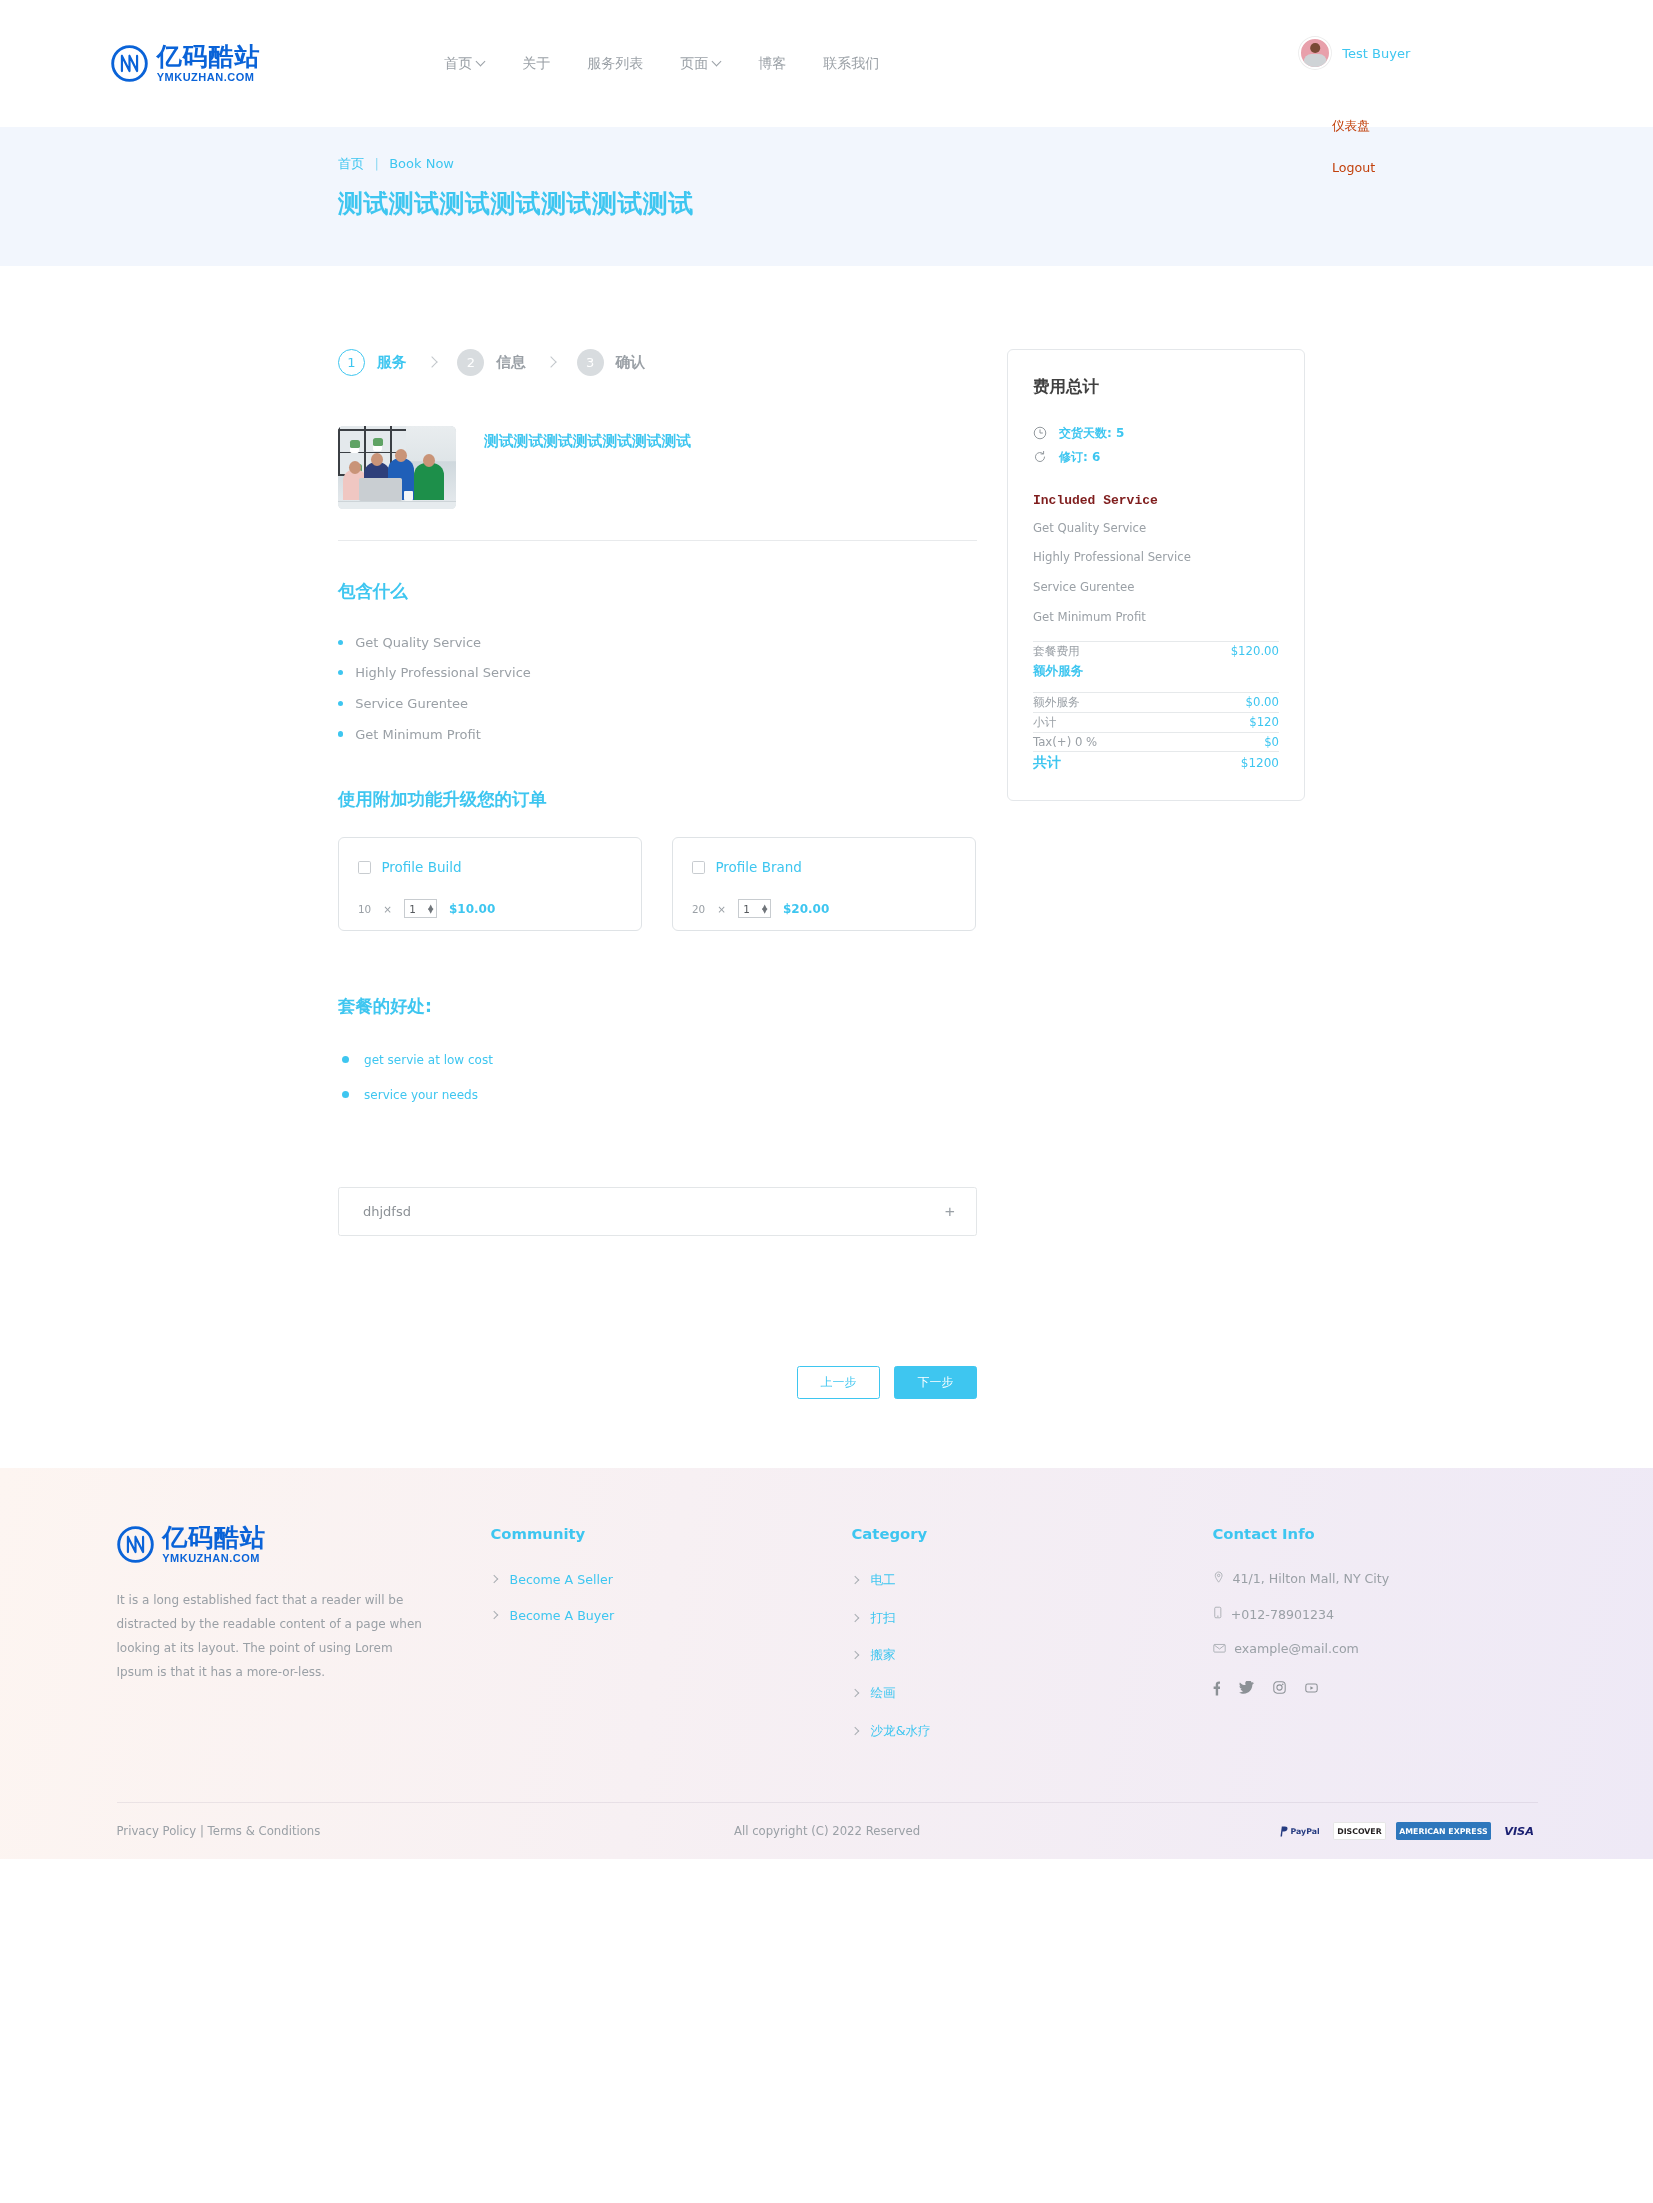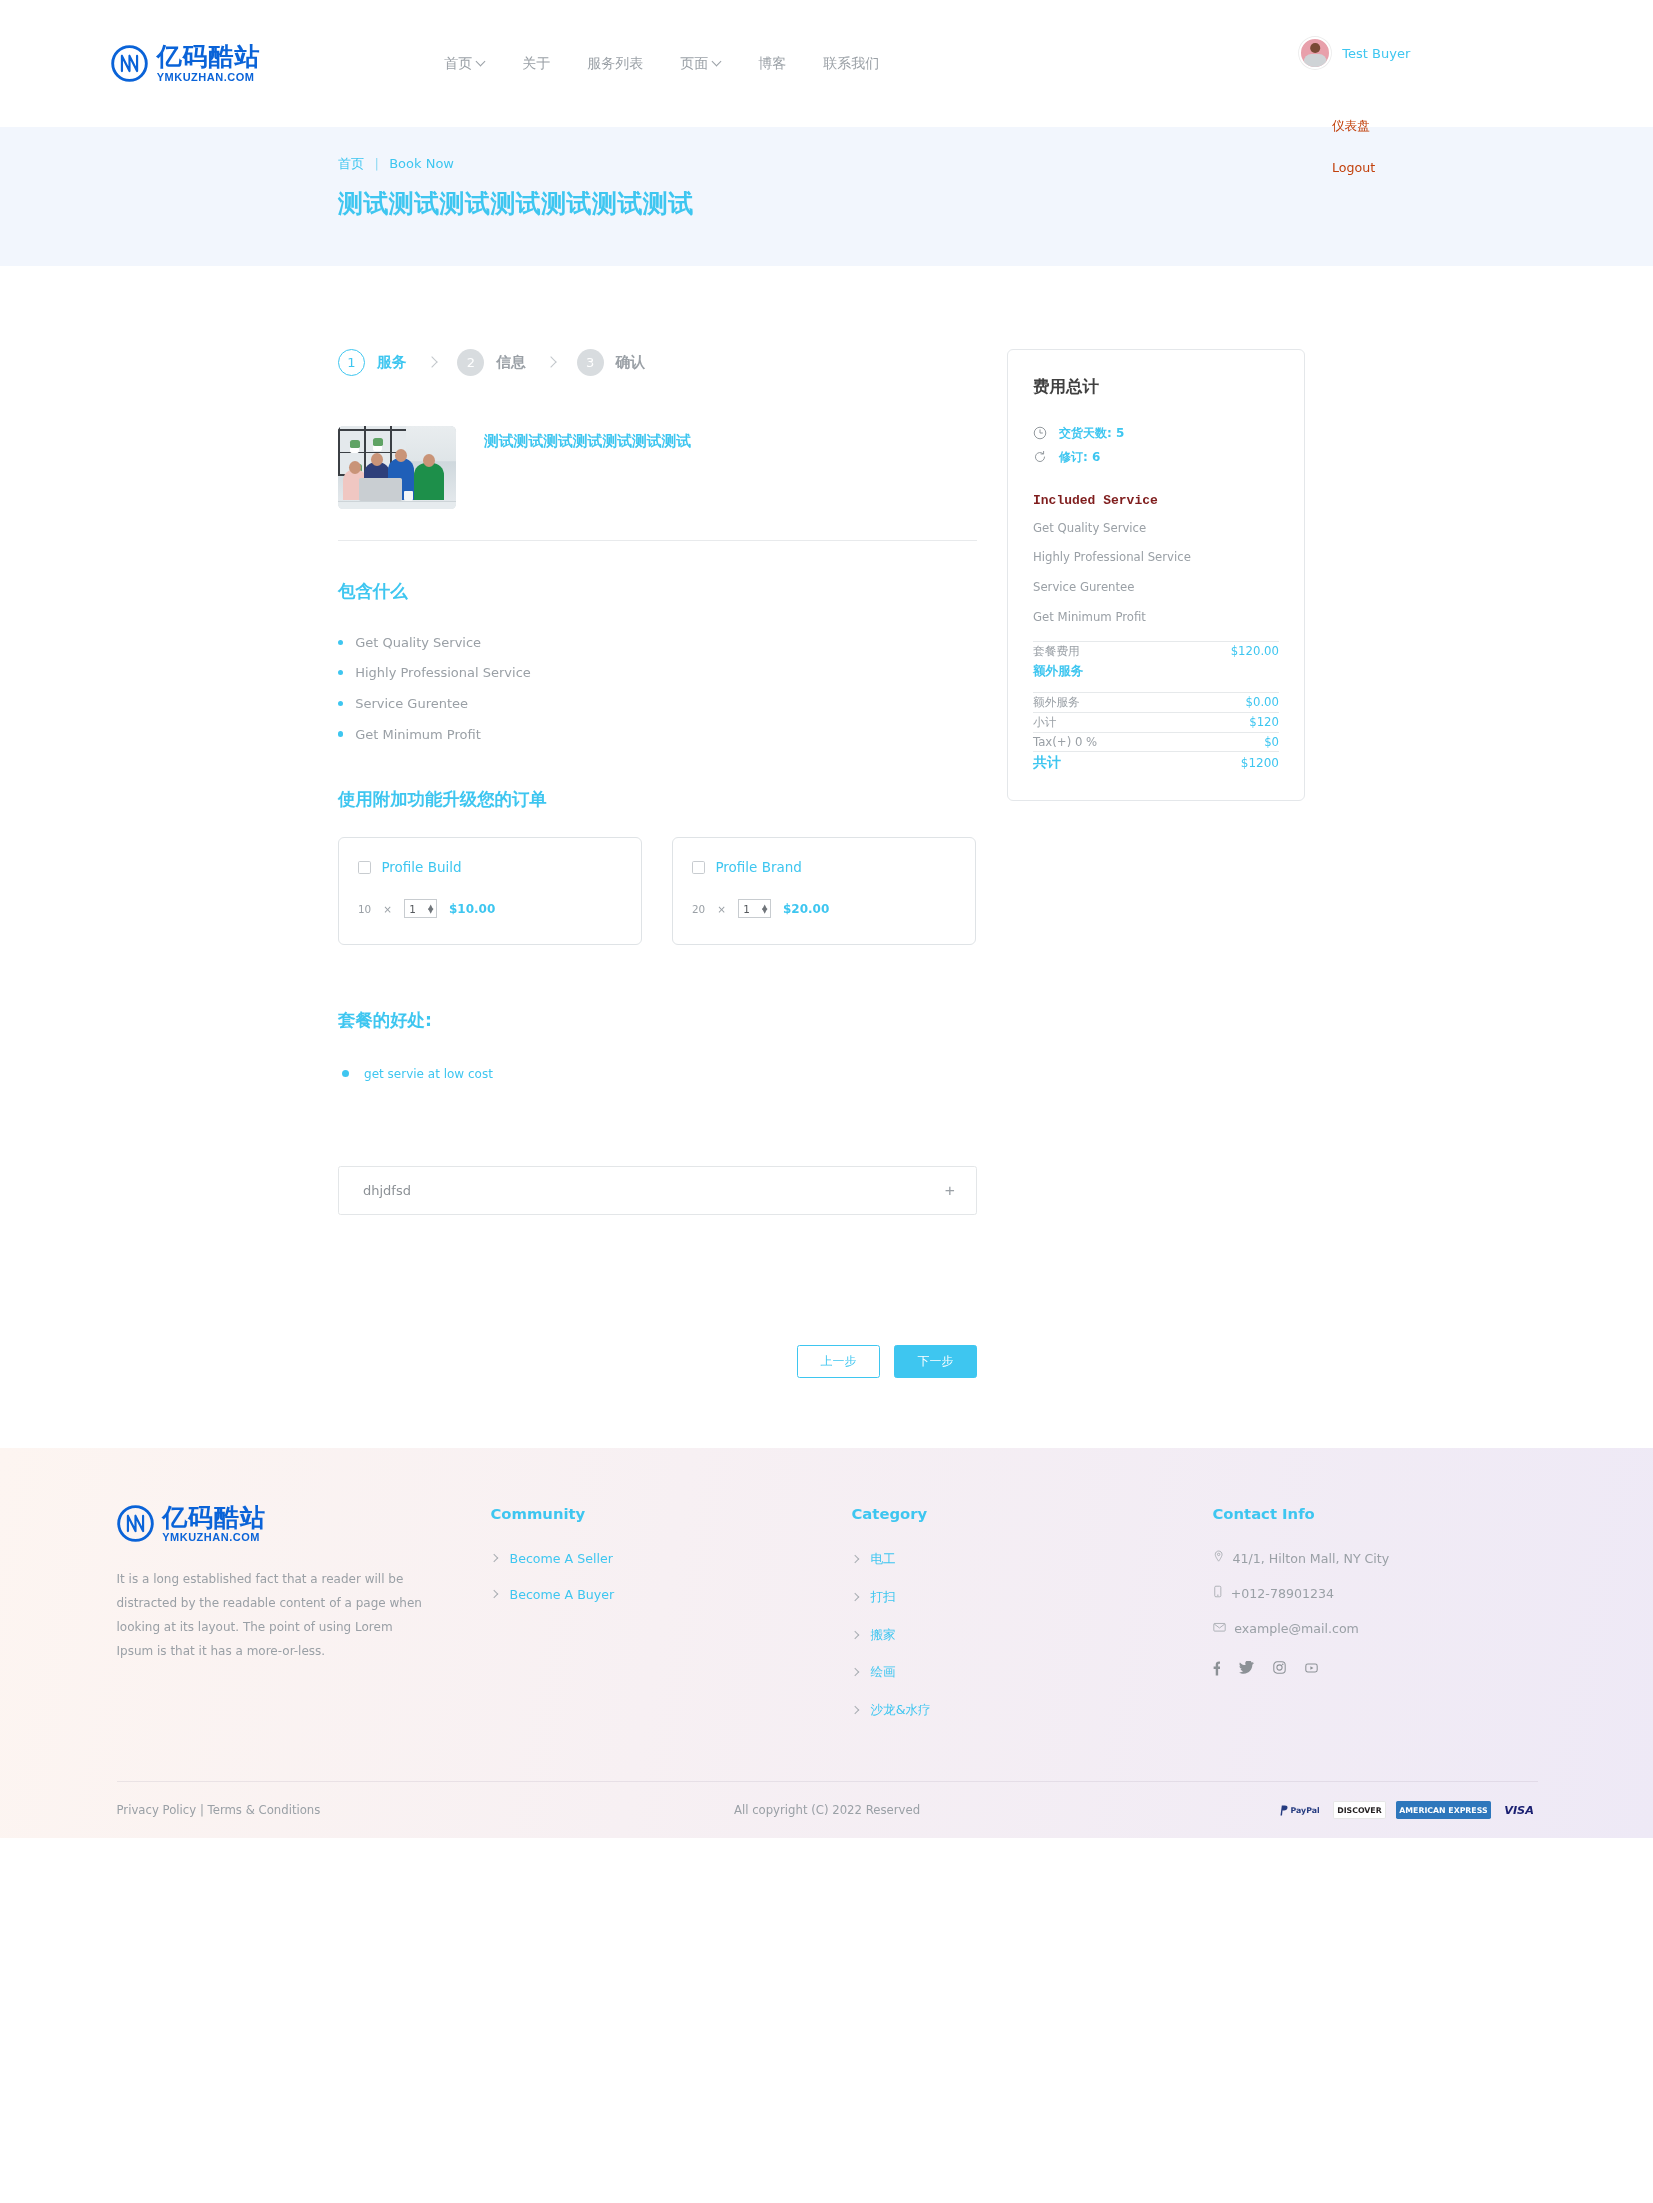--- a/index.html
+++ b/index.html
@@ -183,21 +183,21 @@
     display: flex; align-items: center; gap: 12px;
     font-size: 13px; color: #9aa0a6; padding: 7.8px 0;
     font-family: "DejaVu Sans", sans-serif;
   }
   .dot-sm { width: 5.2px; height: 5.2px; border-radius: 50%; background: #3ec6f0; flex: 0 0 5.2px; }
 
   
   .addon-grid { display: flex; gap: 30px; margin-top: 26px; }
   .addon-card {
     width: 304px; flex: 0 0 304px; border: 0.9px solid #dfe3e6; border-radius: 6px;
-    padding: 21px 19px 26px 19px; background: #fff;
+    padding: 21px 19px 12px 19px; background: #fff;
   }
   .addon-top { display: flex; align-items: center; gap: 10.4px; }
   .cbx {
     width: 13px; height: 13px; border: 0.9px solid #c8ccd0; border-radius: 1.7px;
     background: #fff; flex: 0 0 13px;
   }
   .addon-name { font-size: 13.5px; color: #3ec6f0; font-family: "DejaVu Sans", sans-serif; }
   .addon-row { display: flex; align-items: center; gap: 12px; margin-top: 24px; }
   .addon-mult { font-size: 10.4px; color: #9aa0a6; font-family: "DejaVu Sans", sans-serif; }
   .qty {
@@ -510,20 +510,24 @@
           </div>
         </div>
 
         <div class="block" style="padding-top:63px;">
           <h2 class="sec-title">套餐的好处:</h2>
           <ul class="benefit-list">
             <li>
                 <i class="dot-md"></i>
                 <span>get servie at low cost</span>
               </li>
+            <li>
+                <i class="dot-md"></i>
+                <span>service your needs</span>
+              </li>
           </ul>
         </div>
 
         <div class="accordion">
           <div class="acc-item">
             <span class="acc-label">dhjdfsd</span>
             <span class="acc-plus">+</span>
           </div>
         </div>
 

